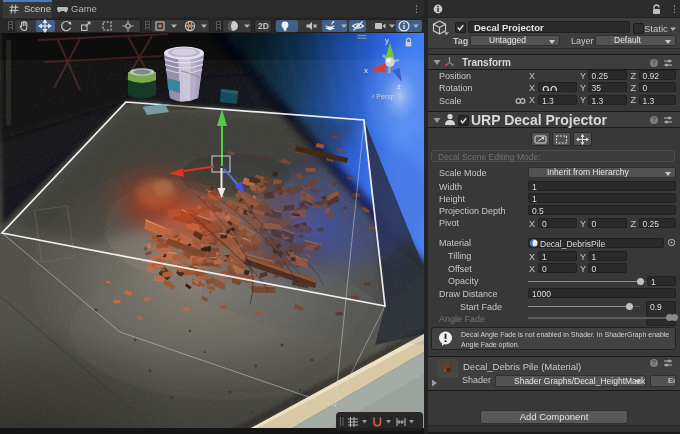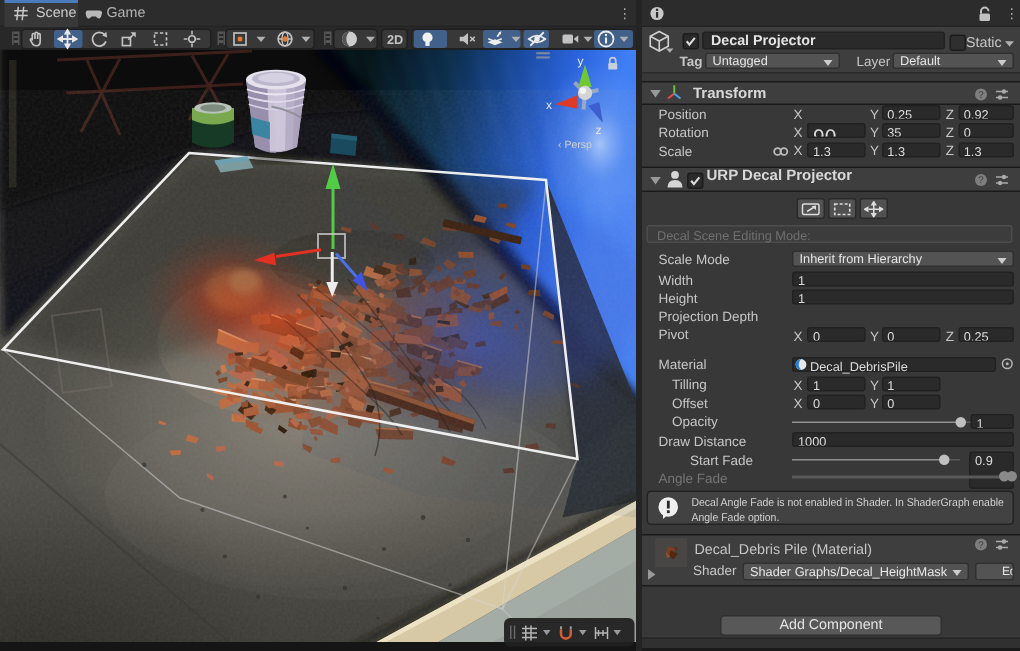--- a/index.html
+++ b/index.html
@@ -8,21 +8,21 @@
 .tab{position:absolute;top:0;height:18px;background:#383838;font-size:9.5px;color:#cccccc;line-height:18px}
 .tabblue{position:absolute;top:0;height:2px;background:#4a7cbd}
 .toolstrip{position:absolute;left:0;top:18px;width:424px;height:15px;background:#282828}
 .tgrp{position:absolute;top:18.5px;height:14px;background:#383838;border:1px solid #1f1f1f;border-radius:3px;box-sizing:border-box}
 .tsel{position:absolute;top:19.5px;height:12px;background:#41608a;border-radius:2px}
 .hnd{position:absolute;top:21px;width:5px;height:9px;background-image:repeating-linear-gradient(#555 0 1.5px,transparent 1.5px 3px);border-left:1.5px solid #555;border-right:1.5px solid #555;box-sizing:border-box}
 #divider{position:absolute;left:424px;top:0;width:4px;height:434px;background:#242424}
 #insp{position:absolute;left:428px;top:0;width:252px;height:434px;background:#383838;overflow:hidden}
 .lb{position:absolute;font-size:9px;color:#c6c6c6;white-space:nowrap}
 .fl{position:absolute;background:#2a2a2a;border:1px solid #212121;border-radius:2px;color:#dcdcdc;padding-left:3px;box-sizing:border-box;white-space:nowrap;overflow:hidden;display:flex;align-items:flex-start}
-.dd{position:absolute;background:#535353;border:1px solid #303030;border-radius:2px;color:#e6e6e6;padding-left:4px;box-sizing:border-box;white-space:nowrap;overflow:hidden;display:flex;align-items:center}
+.dd{position:absolute;background:#535353;border:1px solid #303030;border-radius:2px;color:#e6e6e6;padding-left:18px;box-sizing:border-box;white-space:nowrap;overflow:hidden;display:flex;align-items:center}
 .dd .ca{position:absolute;right:4px;top:45%;width:0;height:0;border-left:3.5px solid transparent;border-right:3.5px solid transparent;border-top:4px solid #ccc}
 .blk{position:absolute;background:#3e3e3e;border-bottom:1px solid #2a2a2a;box-sizing:border-box}
 .hdr{position:absolute;left:0;width:252px;background:#3e3e3e;border-top:1px solid #1a1a1a;border-bottom:1px solid #1a1a1a;box-sizing:border-box}
 .cb{position:absolute;width:11px;height:11px;background:#2a2a2a;border:1px solid #1c1c1c;border-radius:2px;box-sizing:border-box;display:flex;align-items:center;justify-content:center;line-height:0}
 .keb{position:absolute;color:#b0b0b0;font-size:9px;line-height:10px}
 .mbtn{position:absolute;width:19px;height:14px;background:#515151;border:1px solid #2a2a2a;border-radius:2px;box-sizing:border-box}
 .trk{position:absolute;height:1.6px}
 .knob{position:absolute;width:7px;height:7px;border-radius:50%;background:#c0c0c0}
 </style></head>
 <body>
@@ -882,21 +882,21 @@
       </svg>
 <svg style="position:absolute;left:16px;top:113px" width="12" height="13" viewBox="0 0 12 13">
         <circle cx="6" cy="3.6" r="2.6" fill="#d6d6d6"></circle>
         <path d="M1,12 q0,-5 5,-5 q5,0 5,5 Z" fill="#d6d6d6"></path>
       </svg>
 <div class="cb" style="left:30px;top:115px">
         <svg width="9" height="9" viewBox="0 0 10 10">
           <polyline points="2,5 4,7.5 8,2.5" fill="none" stroke="#dcdcdc" stroke-width="1.6"></polyline>
         </svg>
       </div>
-<div class="lb" style="left:43px;top:112px;font-size:10px;color:#d8d8d8"><b>URP Decal Projector</b></div>
+<div class="lb" style="left:43px;top:112px;font-size:14px;color:#d8d8d8"><b>URP Decal Projector</b></div>
 <svg style="position:absolute;left:221px;top:115px" width="10" height="10" viewBox="0 0 10 10">
         <circle cx="5" cy="5" r="4" fill="#7e7e7e"></circle>
         <text x="5" y="7.2" font-size="6.5" text-anchor="middle" fill="#3a3a3a" font-family="Liberation Sans">?</text>
       </svg>
 <svg style="position:absolute;left:235px;top:115px" width="10" height="10" viewBox="0 0 10 10">
         <g stroke="#aaa" stroke-width="1.1">
           <line x1="1" y1="3" x2="9" y2="3"></line>
           <line x1="1" y1="7" x2="9" y2="7"></line>
         </g>
         <circle cx="6.3" cy="3" r="1.5" fill="#aaa"></circle>
@@ -925,20 +925,21 @@
         </g>
       </svg>
 <div style="position:absolute;left:3px;top:150px;width:244px;height:12px;background:#3c3c3c;border:1px solid #4c4c4c;border-radius:2px;font-size:8.5px;color:#707070;line-height:12px;padding-left:6px;box-sizing:border-box">Decal Scene Editing Mode:</div>
 <div class="lb" style="left:11px;top:168px;">Scale Mode</div>
 <div class="dd" style="left:100px;top:166.5px;width:148px;height:11px;font-size:8.5px">Inherit from Hierarchy<span class="ca"></span></div>
 <div class="lb" style="left:11px;top:181.5px;">Width</div>
 <div class="fl" style="left:100px;top:180.5px;width:148px;height:10px;font-size:8.5px;">1</div>
 <div class="lb" style="left:11px;top:193.5px;">Height</div>
 <div class="fl" style="left:100px;top:192.8px;width:148px;height:10px;font-size:8.5px;">1</div>
 <div class="lb" style="left:11px;top:206px;">Projection Depth</div>
+<div class="fl" style="left:100px;top:205px;width:148px;height:10px;font-size:8.5px;">0.5</div>
 <div class="lb" style="left:11px;top:218px;">Pivot</div>
 <div class="lb" style="left:101px;top:218.5px;">X</div>
 <div class="fl" style="left:110px;top:217.5px;width:39px;height:10px;font-size:8.5px;">0</div>
 <div class="lb" style="left:152px;top:218.5px;">Y</div>
 <div class="fl" style="left:159.5px;top:217.5px;width:39px;height:10px;font-size:8.5px;">0</div>
 <div class="lb" style="left:202.5px;top:218.5px;">Z</div>
 <div class="fl" style="left:210.5px;top:217.5px;width:37.5px;height:10px;font-size:8.5px;">0.25</div>
 <div class="lb" style="left:11px;top:238px;">Material</div>
 <div class="fl" style="left:100px;top:237.5px;width:136px;height:10px;font-size:8.5px;"></div>
 <svg style="position:absolute;left:102px;top:238.5px" width="8" height="8" viewBox="0 0 8 8">

